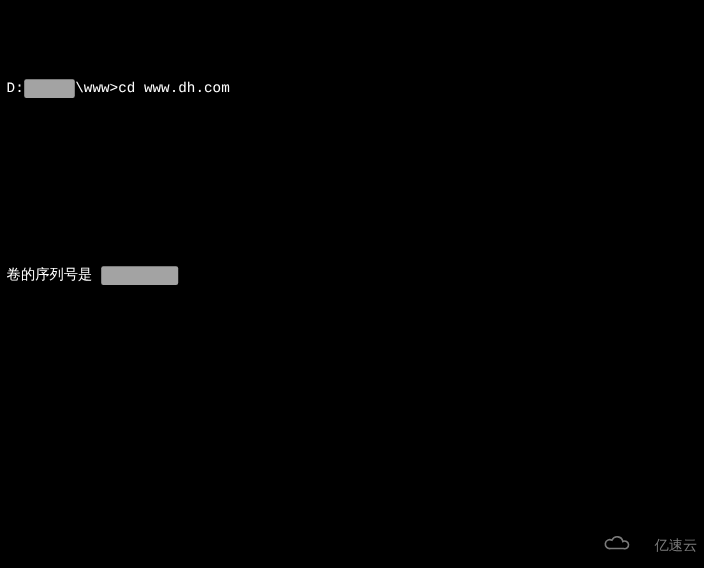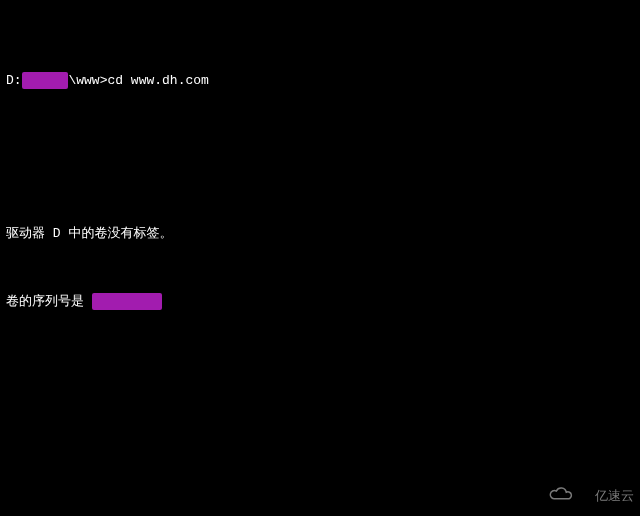--- a/index.html
+++ b/index.html
@@ -15,21 +15,21 @@
     position: relative;
   }
   .terminal {
     padding: 4px 6px;
     line-height: 17px;
     white-space: pre;
   }
   .line { display: block; min-height: 17px; }
   .smudge {
     display: inline-block;
-    background: #a21caf;
+    background: #a3a3a3;
     color: transparent;
     border-radius: 2px;
   }
   .watermark {
     position: absolute;
     right: 6px;
     bottom: 10px;
     display: flex;
     align-items: center;
     gap: 20px;
@@ -44,21 +44,20 @@
 <body>
 
 <div class="terminal">
 
   <span class="line">
 <span>D:</span><span class="smudge">xxxxxx</span><span>\www&gt;</span><span>cd www.dh.com</span></span>
 
   <span class="line"></span>
 
 
-  <span class="line"><span>驱动器 </span><span>D</span><span> 中的卷没有标签。</span></span>
 
   <span class="line"><span>卷的序列号是 </span><span class="smudge">xxxx-xxxx</span></span>
 
   <span class="line"></span>
 
 
   
 
   
 

